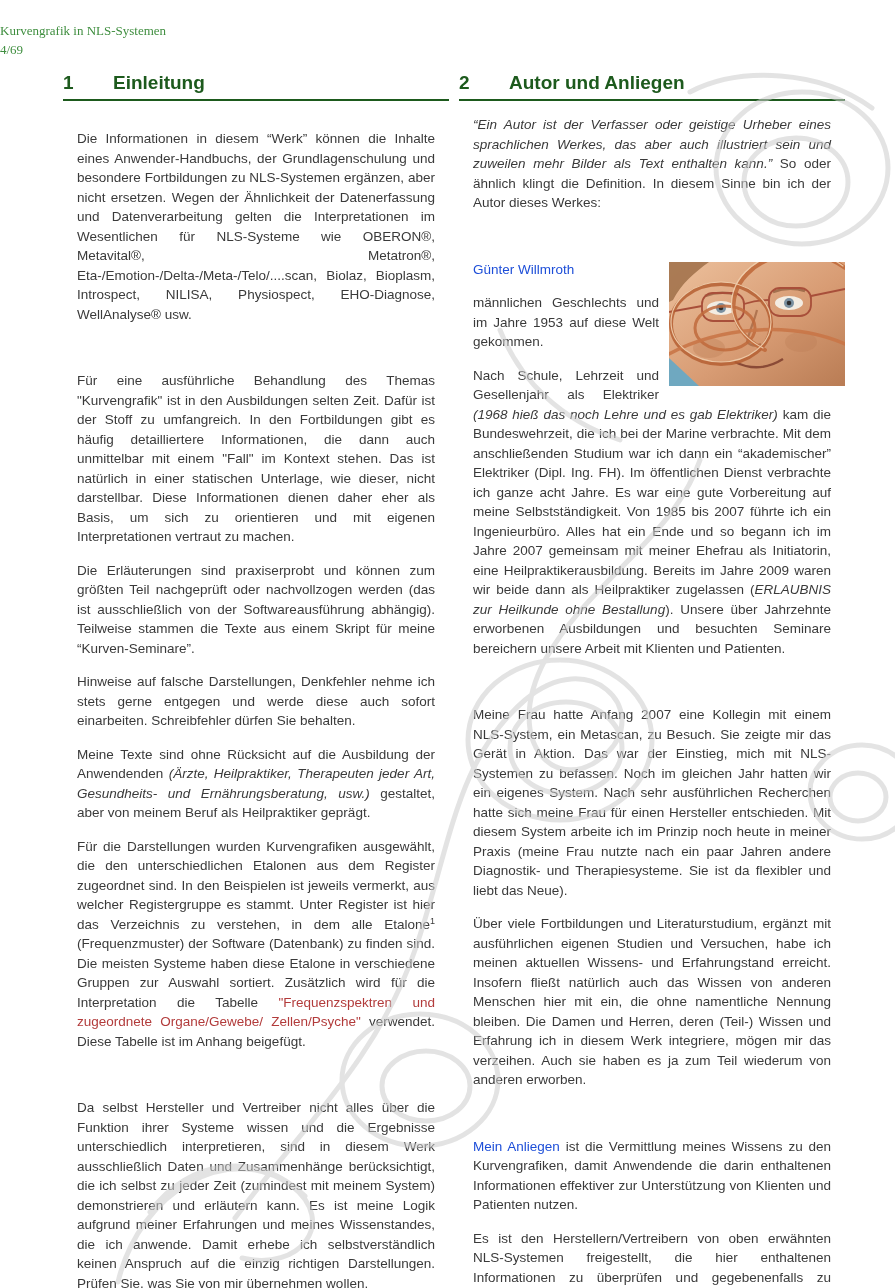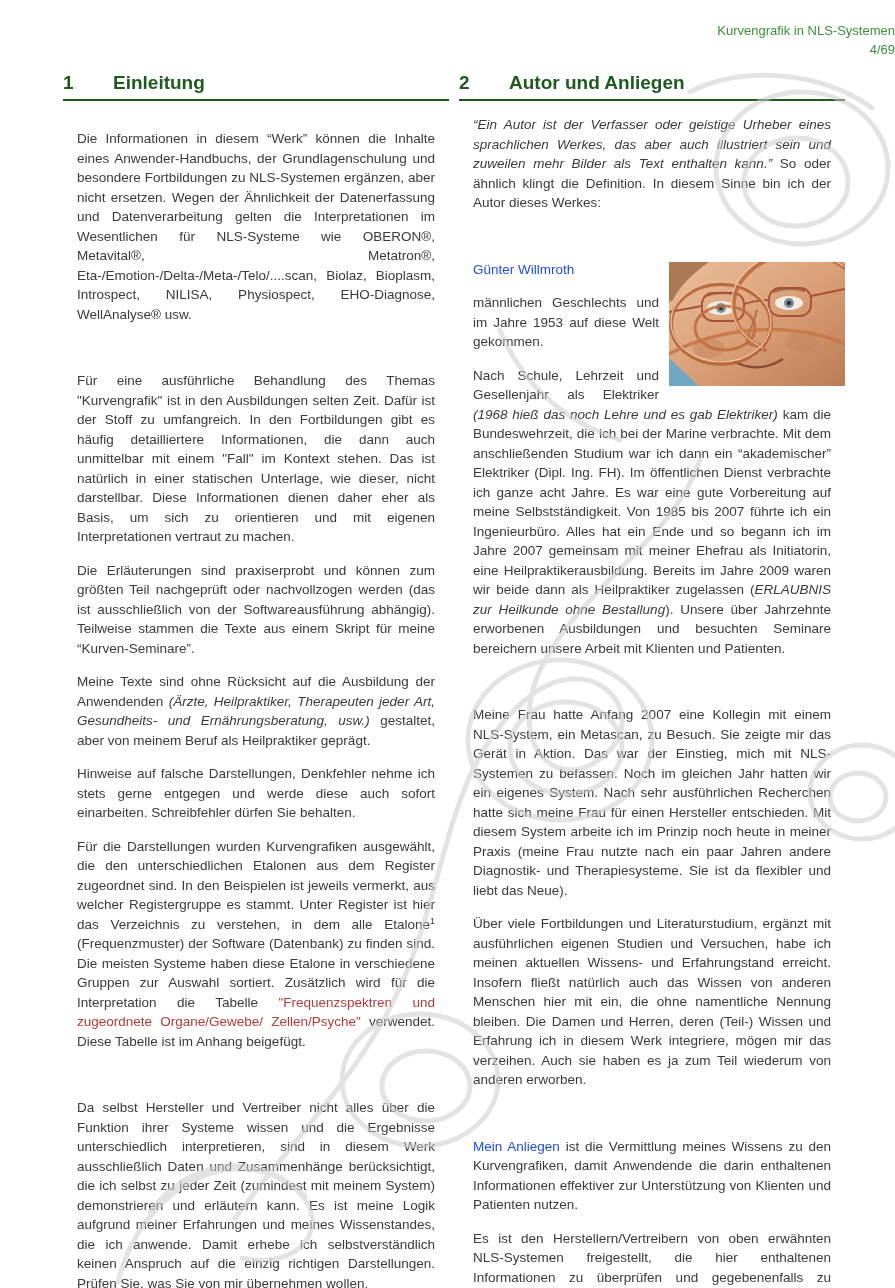--- a/index.html
+++ b/index.html
@@ -1,19 +1,19 @@
 <!DOCTYPE html>
 <html lang="de"><head>
 <meta charset="utf-8">
 <style>
   html,body{margin:0;padding:0;background:#ffffff;}
   .page{position:relative;width:895px;height:1288px;background:#ffffff;overflow:hidden;
         font-family:"Liberation Sans",sans-serif;color:#3a3a3a;}
-  .page-header{position:absolute;top:22px;left:0;right:0;text-align:right;
-        color:#3f8e3f;font-size:13px;line-height:1.45;z-index:2;}
+  .page-header{position:absolute;top:22px;left:0;right:0;text-align:left;
+        color:#3f8e3f;font-size:13px;line-height:1.45;z-index:2;font-family:Liberation Serif, serif;}
   .columns{position:absolute;top:72px;left:63px;width:782px;display:flex;gap:10px;z-index:2;}
   .col{width:386px;}
   .col-left{display:flex;flex-direction:column;height:1192px;}
   .section-heading{display:flex;align-items:baseline;font-size:19px;font-weight:bold;
         color:#1d5a1d;border-bottom:2px solid #1d5a1d;padding-bottom:5px;margin-bottom:14px;}
   .h-num{width:50px;flex:none;}
   .para{font-size:13.5px;line-height:1.445;text-align:justify;margin:14px;}
   .gap{height:19px;}
   .it{font-style:italic;}
   .red{color:#b23b3b;}
@@ -44,22 +44,22 @@
     <div class="col col-left">
       <div class="section-heading">
         <span class="h-num">1</span>
         <span class="h-title">Einleitung</span>
       </div>
       <div class="blocks">
           <p class="para"><span>Die Informationen in diesem “Werk” können die Inhalte eines Anwender-Handbuchs, der Grundlagenschulung und besondere Fortbildungen zu NLS-Systemen ergänzen, aber nicht ersetzen. Wegen der Ähnlichkeit der Datenerfassung und Datenverarbeitung gelten die Interpretationen im Wesentlichen für NLS-Systeme wie OBERON®, Metavital®, Metatron®, Eta-/Emotion-/Delta-/Meta-/Telo/....scan, Biolaz, Bioplasm, Introspect, NILISA, Physiospect, EHO-Diagnose, WellAnalyse® usw.</span></p>
           <div class="gap"></div>
           <p class="para"><span>Für eine ausführliche Behandlung des Themas "Kurvengrafik" ist in den Ausbildungen selten Zeit. Dafür ist der Stoff zu umfangreich. In den Fortbildungen gibt es häufig detailliertere Informationen, die dann auch unmittelbar mit einem "Fall" im Kontext stehen. Das ist natürlich in einer statischen Unterlage, wie dieser, nicht darstellbar. Diese Informationen dienen daher eher als Basis, um sich zu orientieren und mit eigenen Interpretationen vertraut zu machen.</span></p>
           <p class="para"><span>Die Erläuterungen sind praxiserprobt und können zum größten Teil nachgeprüft oder nachvollzogen werden (das ist ausschließlich von der Softwareausführung abhängig). Teilweise stammen die Texte aus einem Skript für meine “Kurven-Seminare”.</span></p>
+          <p class="para"><span>Hinweise auf falsche Darstellungen, Denkfehler nehme ich stets gerne entgegen und werde diese auch sofort einarbeiten. Schreibfehler dürfen Sie behalten.</span></p>
           <p class="para"><span>Meine Texte sind ohne Rücksicht auf die Ausbildung der Anwendenden </span><span class="it">(Ärzte, Heilpraktiker, Therapeuten jeder Art, Gesundheits- und Ernährungsberatung, usw.)</span><span> gestaltet, aber von meinem Beruf als Heilpraktiker geprägt.</span></p>
-          <p class="para"><span>Hinweise auf falsche Darstellungen, Denkfehler nehme ich stets gerne entgegen und werde diese auch sofort einarbeiten. Schreibfehler dürfen Sie behalten.</span></p>
           <p class="para"><span>Für die Darstellungen wurden Kurvengrafiken ausgewählt, die den unterschiedlichen Etalonen aus dem Register zugeordnet sind. In den Beispielen ist jeweils vermerkt, aus welcher Registergruppe es stammt. Unter Register ist hier das Verzeichnis zu verstehen, in dem alle Etalone</span><span class="sup">1</span><span> (Frequenzmuster) der Software (Datenbank) zu finden sind. Die meisten Systeme haben diese Etalone in verschiedene Gruppen zur Auswahl sortiert. Zusätzlich wird für die Interpretation die Tabelle </span><span class="red">"Frequenzspektren und zugeordnete Organe/Gewebe/ Zellen/Psyche"</span><span> verwendet. Diese Tabelle ist im Anhang beigefügt.</span></p>
           <div class="gap"></div>
           <p class="para"><span>Da selbst Hersteller und Vertreiber nicht alles über die Funktion ihrer Systeme wissen und die Ergebnisse unterschiedlich interpretieren, sind in diesem Werk ausschließlich Daten und Zusammenhänge berücksichtigt, die ich selbst zu jeder Zeit (zumindest mit meinem System) demonstrieren und erläutern kann. Es ist meine Logik aufgrund meiner Erfahrungen und meines Wissenstandes, die ich anwende. Damit erhebe ich selbstverständlich keinen Anspruch auf die einzig richtigen Darstellungen. Prüfen Sie, was Sie von mir übernehmen wollen.</span></p>
           <p class="para"><span class="gi">Bei Rückfragen zum Inhalt oder Mitteilungen zu inhaltlichen Fehlern wenden Sie sich bitte an den Autor Günter Willmroth.</span></p>
         </div>
       <div class="footnote-wrap">
         <div class="fn-sep"></div>
       </div>
     </div>
 

